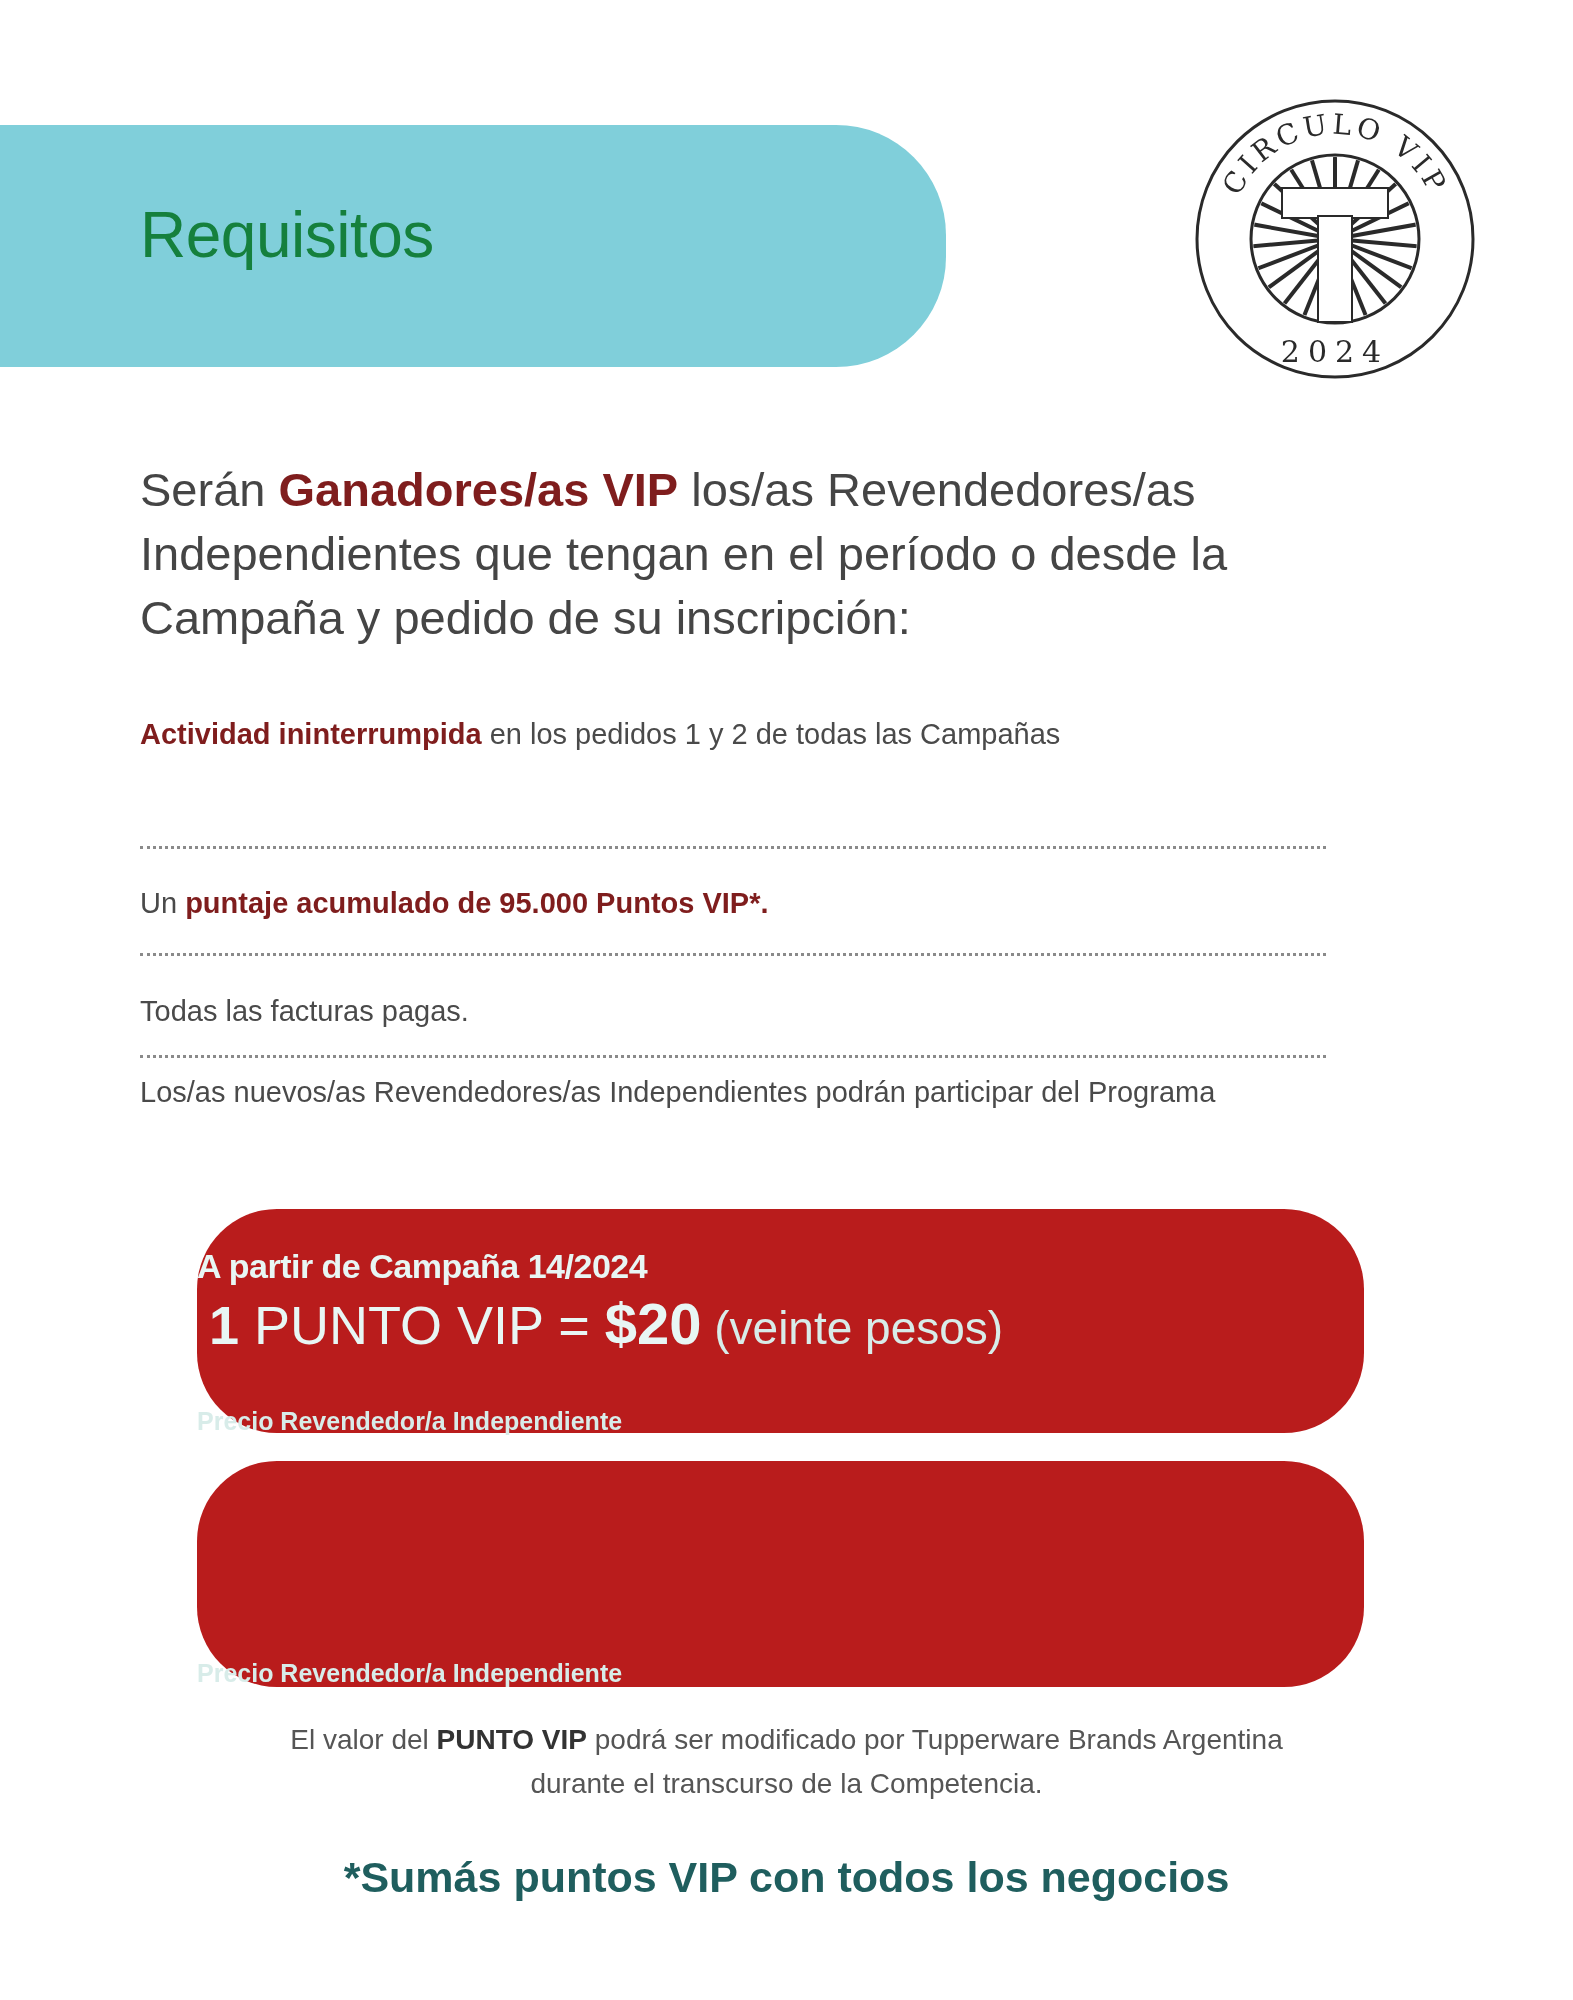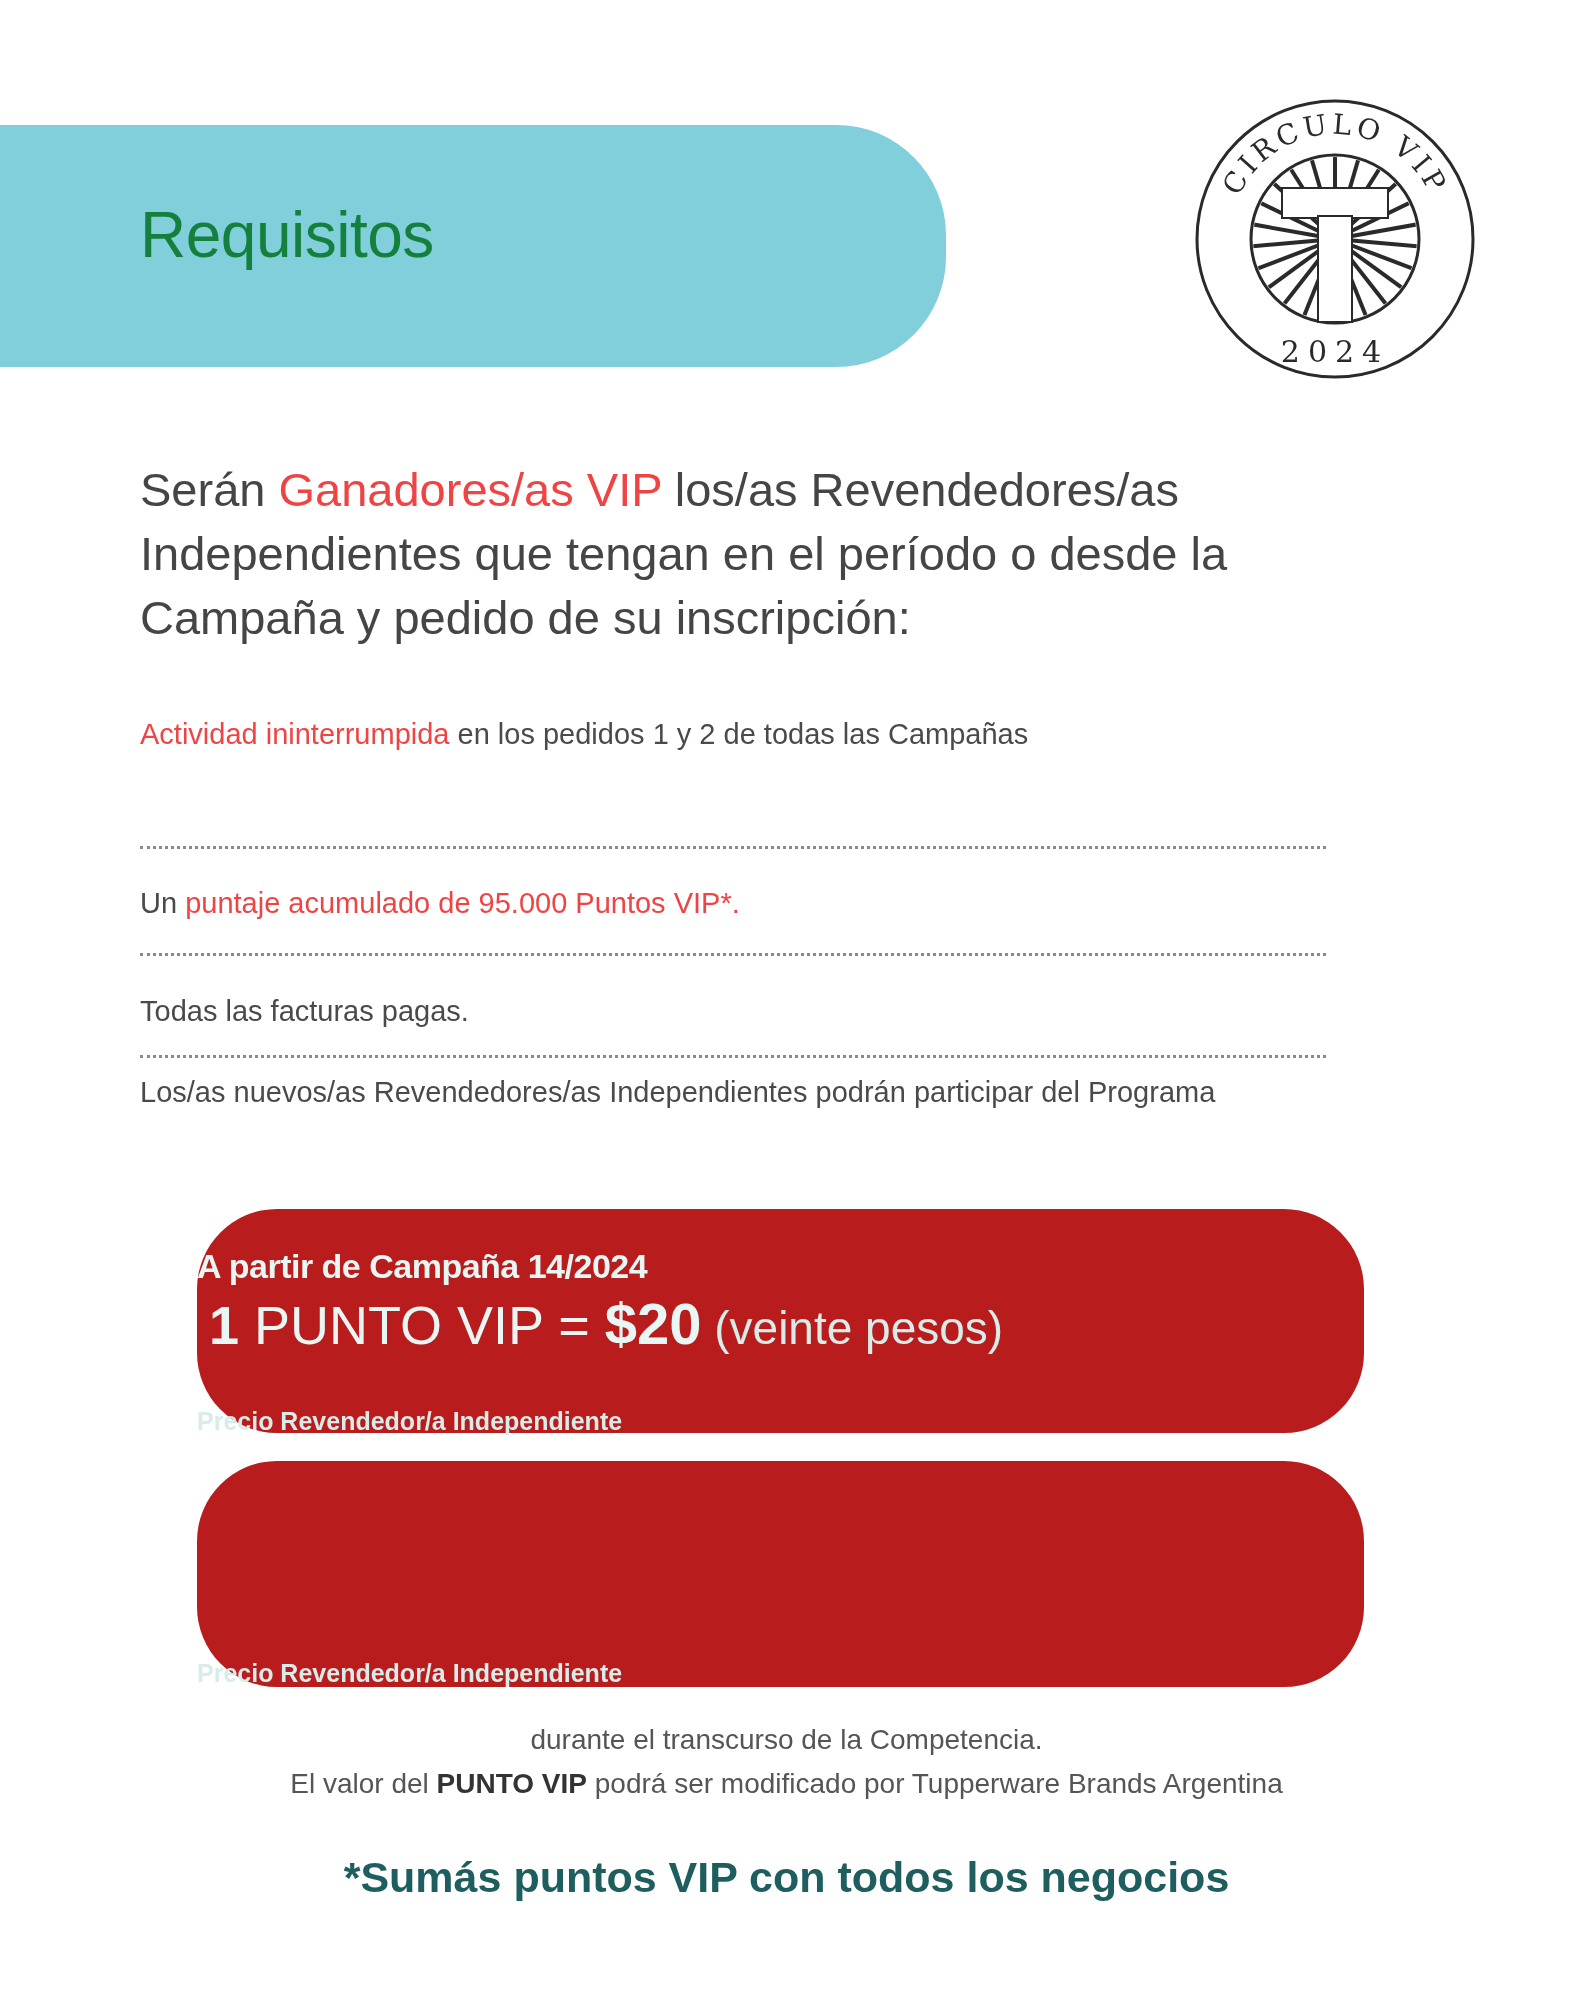--- a/index.html
+++ b/index.html
@@ -14,21 +14,21 @@
   }
   .pill-title {
     position:absolute; left:140px; top:203px; font-size:64px; font-weight:normal;
     color:#15803d; letter-spacing:-0.5px; line-height:1;
   }
   .logo { position:absolute; left:1192px; top:96px; width:286px; height:286px; }
   .intro {
     position:absolute; left:140px; top:458px; width:1300px;
     font-size:47px; line-height:64px; color:#454545;
   }
-  .strong-green { color:#ef4444; font-weight:normal; }
+  .strong-green { color:#7f1d1d; font-weight:bold; }
   .req {
     position:absolute; left:140px; width:1200px; font-size:29px; line-height:64px; color:#4a4a4a;
   }
   .dots {
     position:absolute; left:140px; width:1186px; height:0;
     border-top:3px dotted #8a8a8a;
   }
   .vbox {
     position:absolute; left:197px; width:1167px; background:#b91c1c;
     border-radius:80px; color:#e8f6f4; text-align:left;
@@ -127,17 +127,17 @@
     <b>1</b><span> PUNTO VIP = </span><span class="amt">$20</span><span class="words"> (veinte pesos)</span>
   </div>
   <div class="note">Precio Revendedor/a Independiente</div>
 </div>
 
 <div class="vbox" style="top:1461px; height:226px;">
   <div class="note">Precio Revendedor/a Independiente</div>
 </div>
 
 <div class="footnote">
+  <div><span>El valor del </span><b>PUNTO VIP</b><span> podrá ser modificado por Tupperware Brands Argentina</span></div>
   <div>durante el transcurso de la Competencia.</div>
-  <div><span>El valor del </span><b>PUNTO VIP</b><span> podrá ser modificado por Tupperware Brands Argentina</span></div>
 </div>
 
 <div class="final">*Sumás puntos VIP con todos los negocios</div>
 
 </body></html>

